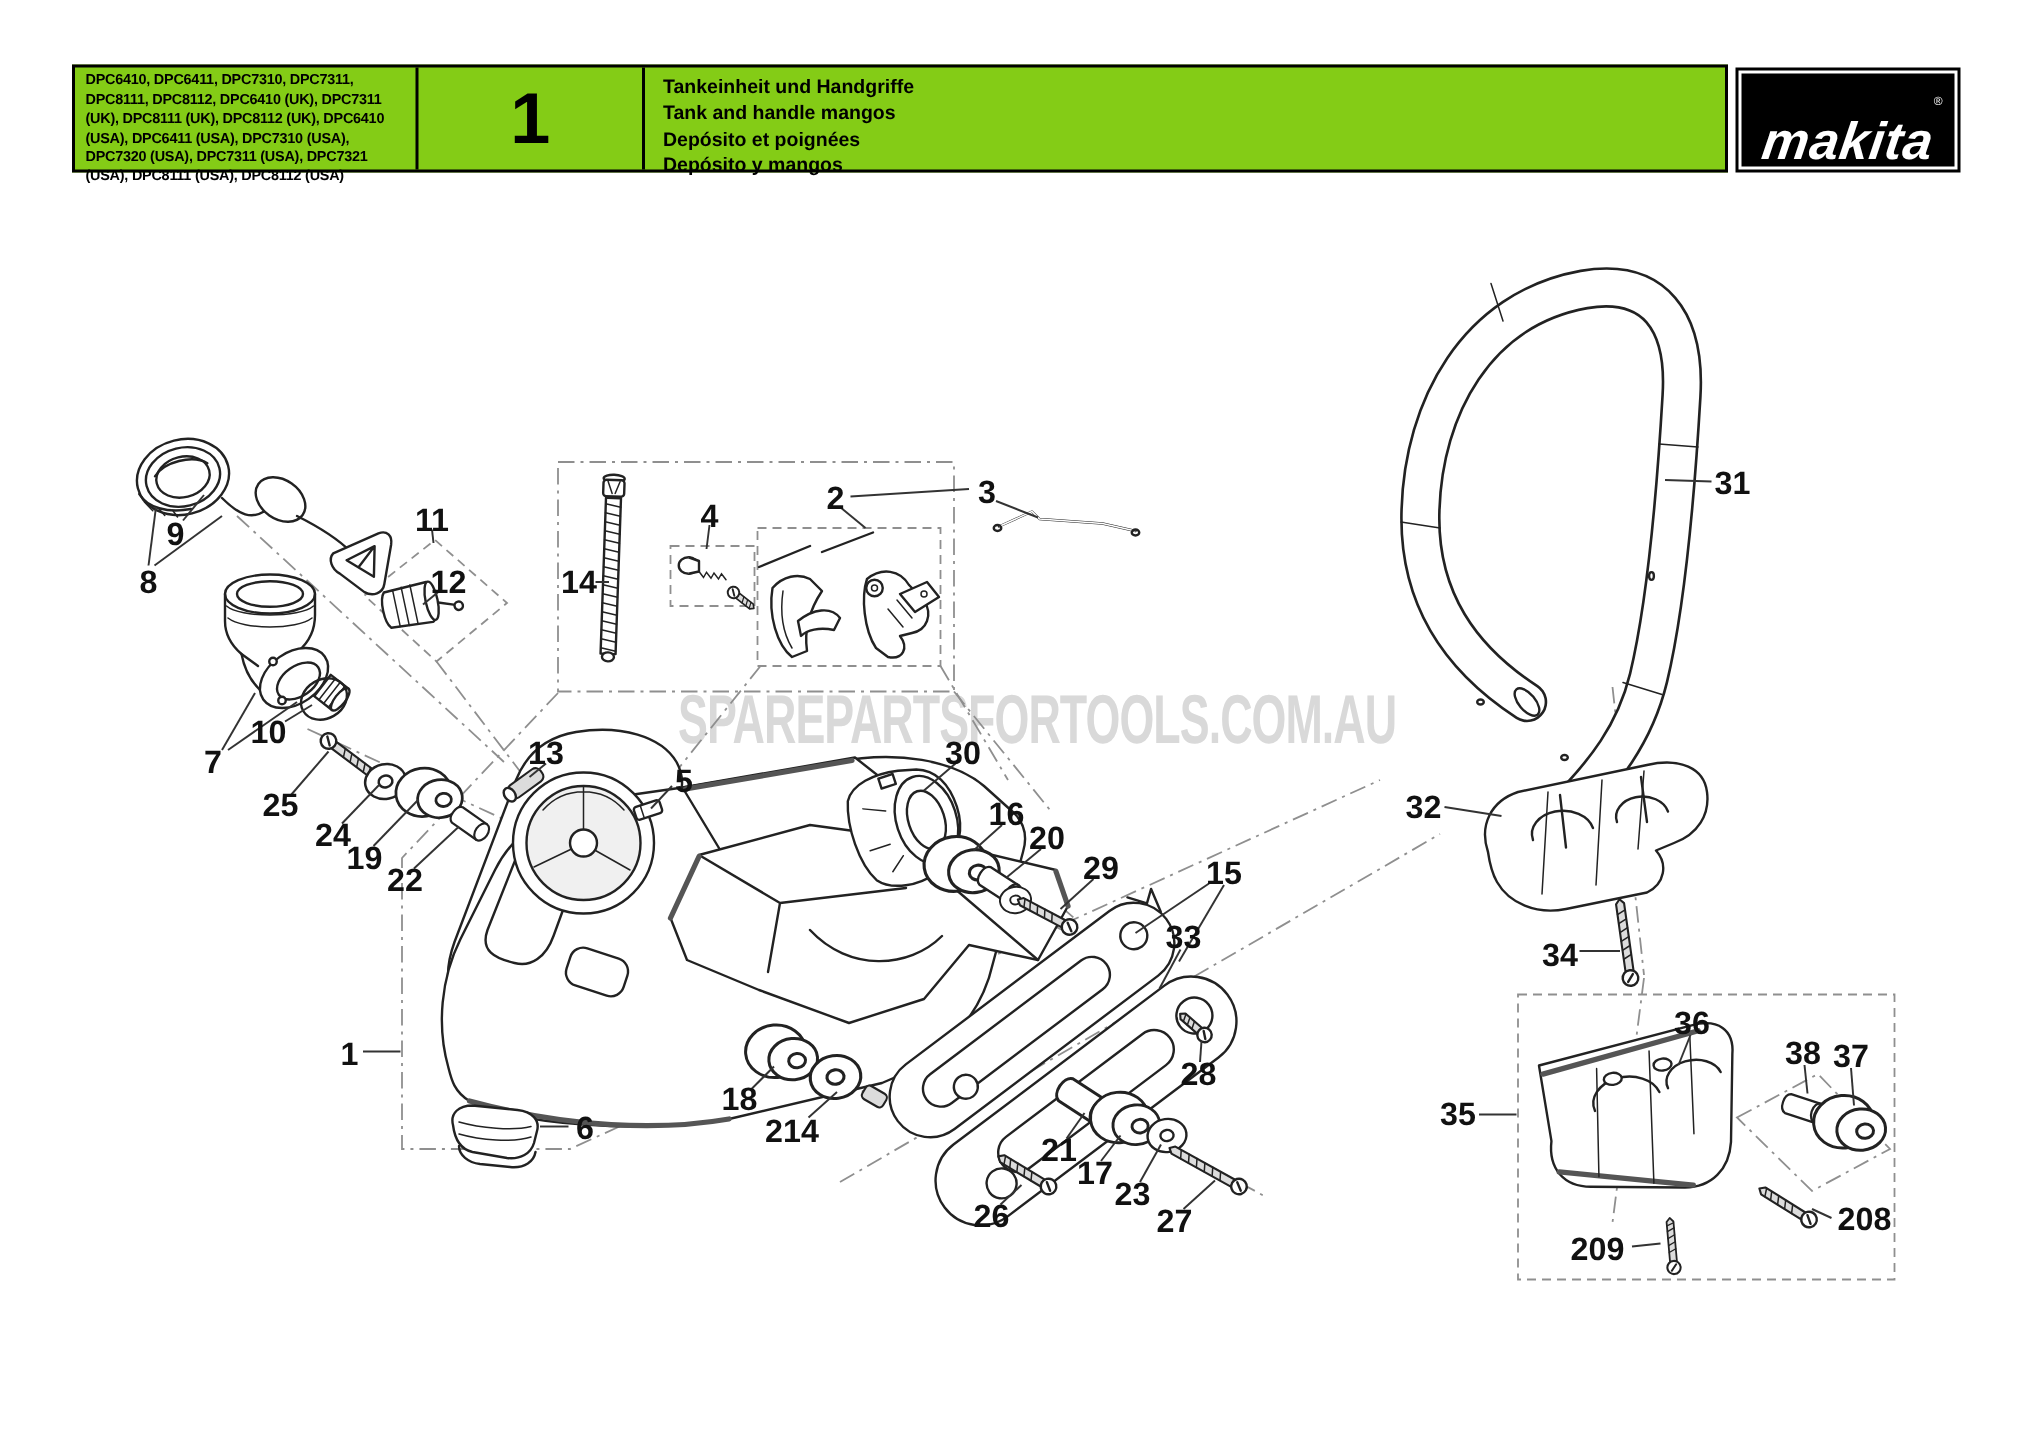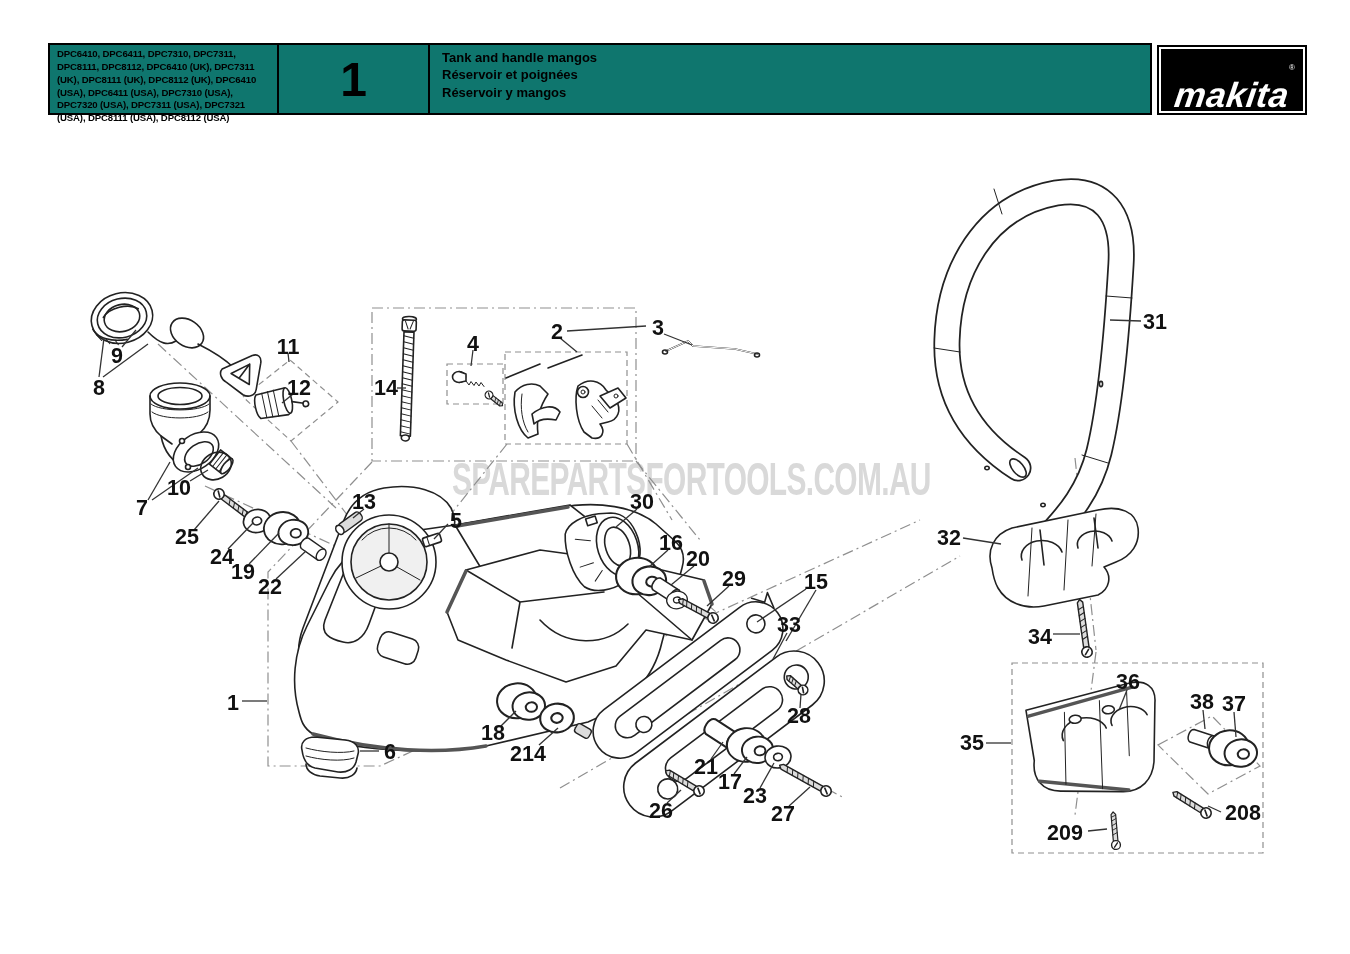--- a/index.html
+++ b/index.html
@@ -1,21 +1,21 @@
 <!DOCTYPE html>
 <html><head>
 <meta charset="utf-8">
 <style>
   html,body{margin:0;padding:0}
   body{position:relative;width:1350px;height:954px;background:#fff;
        font-family:"Liberation Sans",sans-serif;overflow:hidden}
 
   
   .hdr{position:absolute;left:48px;top:43px;width:1104px;height:72px;
-       display:flex;border:2px solid #000;box-sizing:border-box;background:#0f766e}
+       display:flex;border:2px solid #000;box-sizing:border-box;background:#84cc16}
   .hdr-models{width:229px;border-right:2px solid #000;box-sizing:border-box;
        padding:3px 6px 0 7px;font-size:9.6px;font-weight:bold;line-height:1.34;
        letter-spacing:-0.15px;color:#000}
   .hdr-sheet{width:151px;border-right:2px solid #000;box-sizing:border-box;
        display:flex;align-items:center;justify-content:center;
        font-size:48px;font-weight:bold;color:#000}
   .hdr-titles{flex:1;padding:4px 0 0 12px;font-size:13px;font-weight:bold;
        line-height:1.33;color:#000}
   .logo-box{position:absolute;left:1157px;top:45px;width:150px;height:70px;
        border:2px solid #000;box-sizing:border-box;background:#fff;padding:2px}
@@ -46,23 +46,24 @@
   .marking{font-family:"Liberation Sans",sans-serif;font-style:italic;font-weight:bold;
        font-size:9px;fill:#555}
 </style>
 </head>
 <body>
 
 <div class="hdr">
   <div class="hdr-models">DPC6410, DPC6411, DPC7310, DPC7311, DPC8111, DPC8112, DPC6410 (UK), DPC7311 (UK), DPC8111 (UK), DPC8112 (UK), DPC6410 (USA), DPC6411 (USA), DPC7310 (USA), DPC7320 (USA), DPC7311 (USA), DPC7321 (USA), DPC8111 (USA), DPC8112 (USA)</div>
   <div class="hdr-sheet">1</div>
   <div class="hdr-titles">
+    <div>Tankeinheit und Handgriffe</div>
     <div>Tank and handle mangos</div>
-    <div>Réservoir et poignées</div>
-    <div>Réservoir y mangos</div>
+    <div>Depósito et poignées</div>
+    <div>Depósito y mangos</div>
   </div>
 </div>
 <div class="logo-box">
   <div class="logo-inner">
     <span class="logo-text">makita</span>
     <span class="logo-reg">®</span>
   </div>
 </div>
 
 <div class="watermark">SPAREPARTSFORTOOLS.COM.AU</div>

